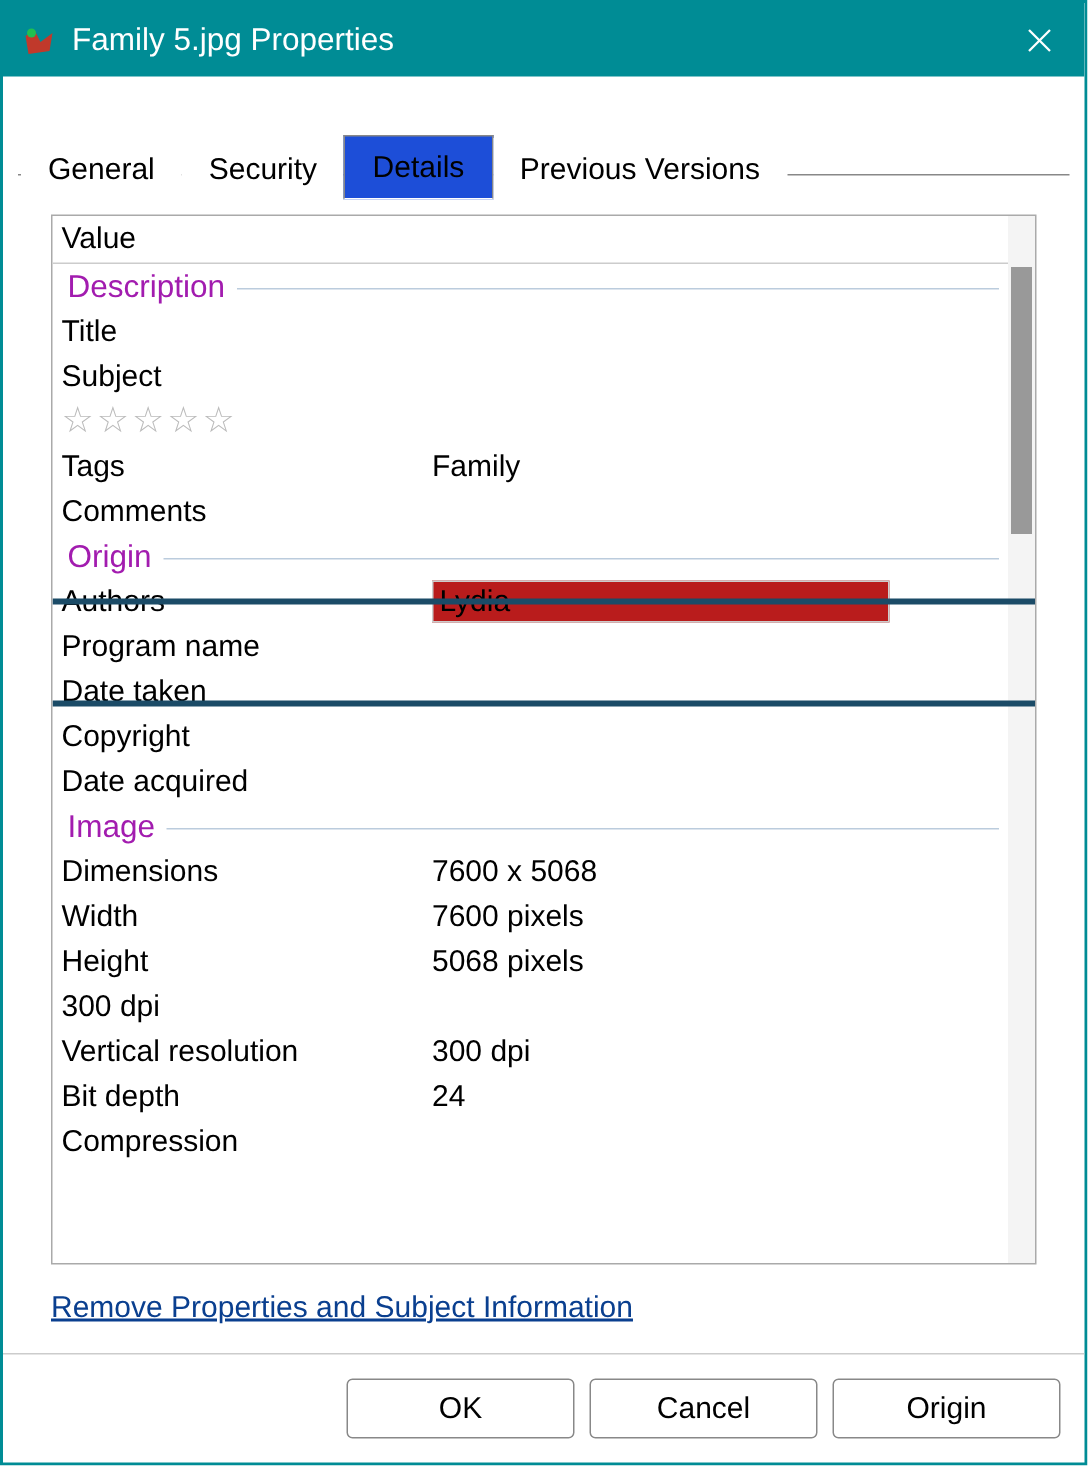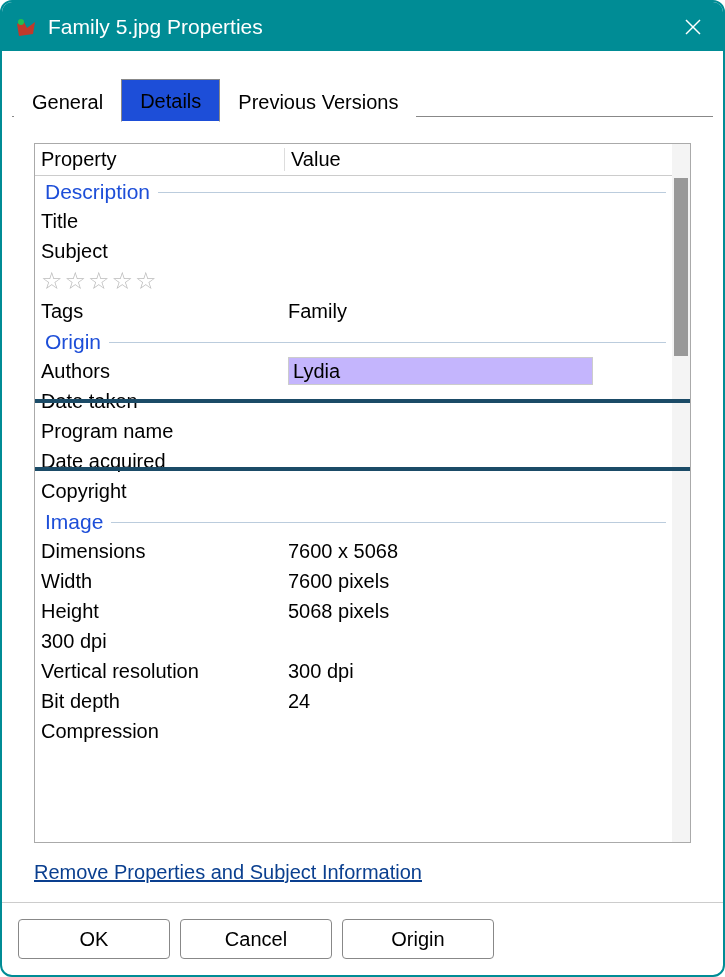--- a/index.html
+++ b/index.html
@@ -7,21 +7,21 @@
     font-family: "Segoe UI", Tahoma, sans-serif;
     background: #fff;
     width: 725px;
     height: 977px;
     overflow: hidden;
   }
   .window {
     width: 725px;
     height: 977px;
     border: 2px solid #008c95;
-    border-radius: 12px;
+    border-radius: 0;
     display: flex;
     flex-direction: column;
     background: #fff;
     overflow: hidden;
   }
   .titlebar {
     background: #008c95;
     height: 50px;
     display: flex;
     align-items: center;
@@ -60,21 +60,21 @@
     border-bottom: 1px solid #888;
     margin-top: 22px;
     padding-left: 2px;
   }
   .tab {
     padding: 10px 18px 8px 18px;
     font-size: 20px;
     color: #000;
     cursor: pointer;
     position: relative;
-    top: 6px;
+    top: 17px;
     background: #fff;
   }
   .tab.active {
     border: 1px solid #888;
     border-bottom: 1px solid #fff;
     background: #1d4ed8;
   }
   .panel-wrap {
     flex: 1;
     padding: 26px 22px 12px 22px;
@@ -111,21 +111,21 @@
   }
   .scroll-area {
     flex: 1;
     overflow: hidden;
     position: relative;
   }
   .rows {
     font-size: 20px;
   }
   .section-header {
-    color: #1d4ed8;
+    color: #a21caf;
     font-size: 21px;
     padding: 4px 0 2px 10px;
     display: flex;
     align-items: center;
   }
   .section-header span.label {
     white-space: nowrap;
   }
   .section-header .line {
     flex: 1;
@@ -154,21 +154,21 @@
     font-size: 24px;
     line-height: 28px;
   }
   .authors-input {
     width: 305px;
     border: 1px solid #ccc;
     padding: 0 4px;
     font-size: 20px;
     font-family: inherit;
     line-height: 26px;
-    background: #c4b5fd;
+    background: #b91c1c;
   }
   .highlight-box {
     position: absolute;
     border: 4px solid #1b4b67;
     border-radius: 6px;
     background: transparent;
     pointer-events: none;
     left: -6px;
     width: calc(100% + 12px);
     top: 223px;
@@ -197,20 +197,21 @@
   .link-row a {
     color: #0a3f8f;
     text-decoration: underline;
     font-size: 20px;
     cursor: pointer;
   }
   .footer {
     border-top: 1px solid #ccc;
     padding: 16px 16px 16px 16px;
     display: flex;
+    justify-content: flex-end;
     gap: 10px;
   }
   .footer button {
     width: 152px;
     height: 40px;
     font-size: 20px;
     font-family: inherit;
     background: #fff;
     border: 1px solid #888;
     border-radius: 4px;
@@ -235,30 +236,30 @@
         <line x1="2" y1="2" x2="16" y2="16" stroke="#fff" stroke-width="1.5"></line>
         <line x1="16" y1="2" x2="2" y2="16" stroke="#fff" stroke-width="1.5"></line>
       </svg>
     </div>
   </div>
 
   <div class="content-area">
 
     <div class="tabs">
       <div class="tab">General</div>
+      <div class="tab">Security</div>
       <div class="tab active">Details</div>
       <div class="tab">Previous Versions</div>
     </div>
 
     <div class="panel-wrap">
 
       <div class="prop-table">
 
         <div class="header-row">
-          <div class="col1">Property</div>
           <div class="col2">
               <div class="col2-inner">Value</div>
             </div>
         </div>
 
         <div class="scroll-track">
           <div class="scrollbar"></div>
         </div>
 
         <div class="scroll-area">
@@ -283,46 +284,50 @@
                   <span class="star">☆</span>
                   <span class="star">☆</span>
                   <span class="star">☆</span>
                   <span class="star">☆</span>
                 </div>
               </div>
             </div>
             <div class="data-row">
               <div class="c1">Tags</div>
               <div class="c2">Family</div>
+            </div>
+            <div class="data-row">
+              <div class="c1">Comments</div>
+              <div class="c2"></div>
             </div>
 
             <div class="section-header">
               <span class="label">Origin</span>
               <span class="line"></span>
             </div>
             <div class="data-row">
               <div class="c1">Authors</div>
               <div class="c2">
                 <input class="authors-input" value="Lydia" style="">
               </div>
             </div>
             <div class="data-row">
+              <div class="c1">Program name</div>
+              <div class="c2"></div>
+            </div>
+            <div class="data-row">
               <div class="c1">Date taken</div>
               <div class="c2"></div>
             </div>
             <div class="data-row">
-              <div class="c1">Program name</div>
+              <div class="c1">Copyright</div>
               <div class="c2"></div>
             </div>
             <div class="data-row">
               <div class="c1">Date acquired</div>
-              <div class="c2"></div>
-            </div>
-            <div class="data-row">
-              <div class="c1">Copyright</div>
               <div class="c2"></div>
             </div>
 
             <div class="section-header">
               <span class="label">Image</span>
               <span class="line"></span>
             </div>
             <div class="data-row">
               <div class="c1">Dimensions</div>
               <div class="c2">7600 x 5068</div>

